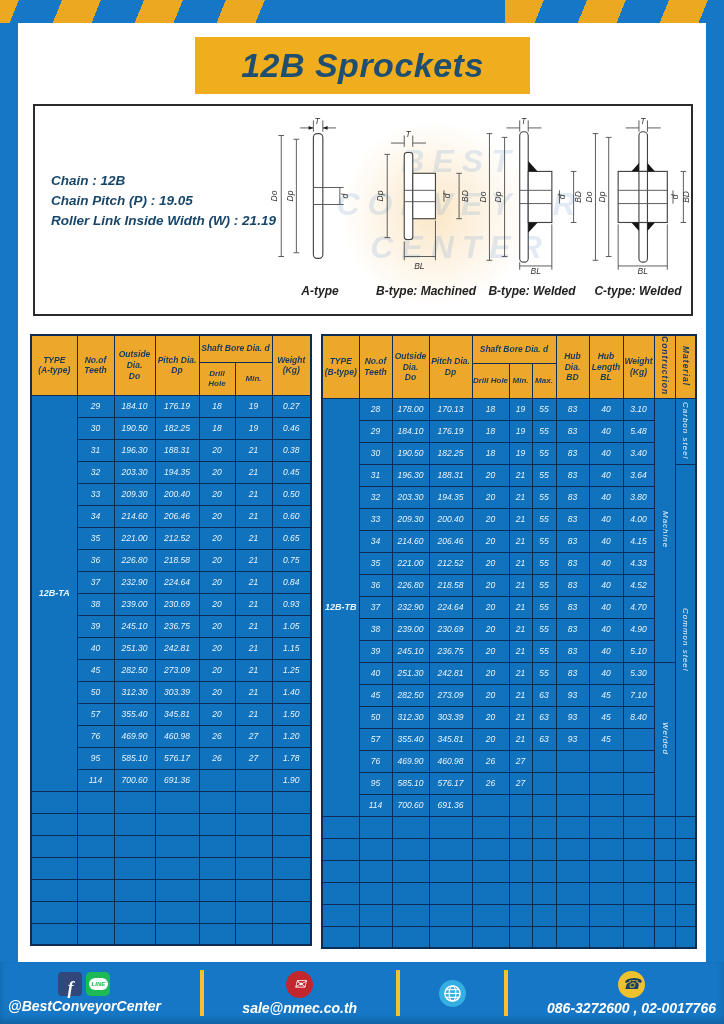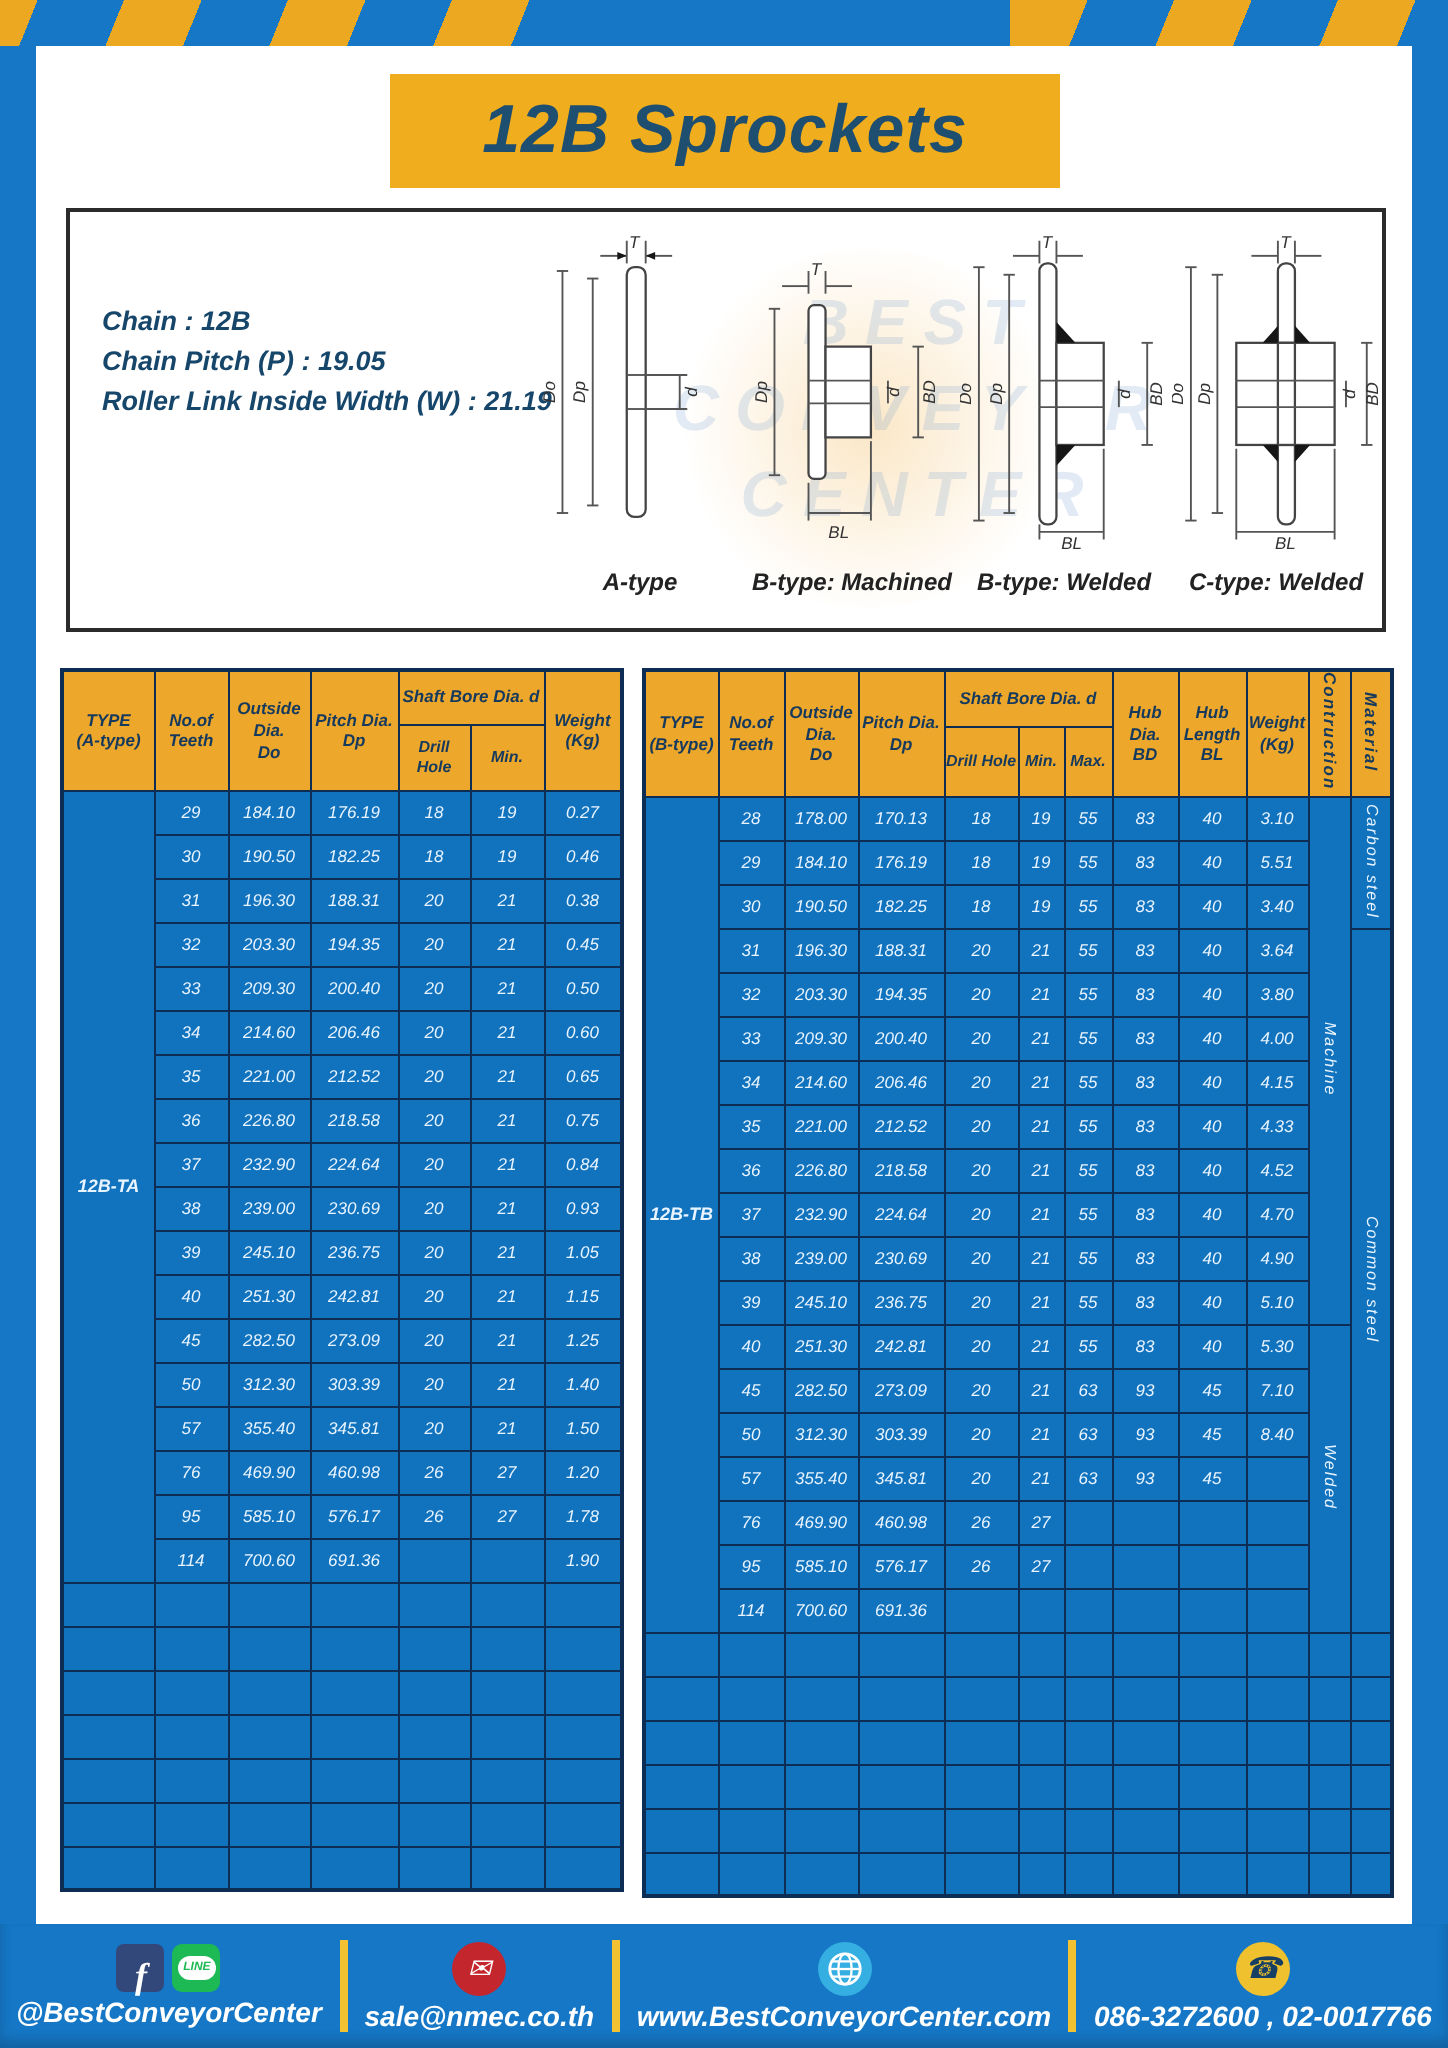--- a/index.html
+++ b/index.html
@@ -15,21 +15,21 @@
 
   .page { position:absolute; left:18px; top:23px; width:688px; height:939px; background:#ffffff; }
 
   .title-banner { position:absolute; left:177px; top:14px; width:335px; height:57px;
     background:#F0AD1D; display:flex; align-items:center; justify-content:center; }
   .title-banner h1 { font-size:34px; font-weight:bold; color:#1E4E70; letter-spacing:0.5px; }
 
   
   .spec-box { position:absolute; left:15px; top:81px; width:660px; height:212px;
     background:#ffffff; border:2px solid #2b2b2b; }
-  .spec-list { position:absolute; left:16px; top:47px; width:240px; }
+  .spec-list { position:absolute; left:16px; top:67px; width:240px; }
   .spec-line { font-size:13.5px; font-weight:bold; color:#17466B; margin-bottom:5px; white-space:nowrap; }
 
   .watermark { position:absolute; left:210px; top:34px; width:430px; text-align:center;
     color:rgba(110,155,205,0.20); font-weight:bold; font-size:32px; letter-spacing:8px; line-height:1.35;
     pointer-events:none; }
   .wm-glow { position:absolute; left:300px; top:18px; width:200px; height:180px; border-radius:50%;
     background:radial-gradient(circle, rgba(243,186,93,0.35) 0%, rgba(243,186,93,0.0) 70%); pointer-events:none; }
 
   .dwg-row { position:absolute; left:232px; top:6px; width:424px; display:flex; }
   .dwg-col { width:106px; display:flex; flex-direction:column; align-items:center; }
@@ -525,21 +525,21 @@
             </tr>
             <tr>
               <td>29</td>
               <td>184.10</td>
               <td>176.19</td>
               <td>18</td>
               <td>19</td>
               <td>55</td>
               <td>83</td>
               <td>40</td>
-              <td>5.51</td>
+              <td>5.48</td>
             </tr>
             <tr>
               <td>30</td>
               <td>190.50</td>
               <td>182.25</td>
               <td>18</td>
               <td>19</td>
               <td>55</td>
               <td>83</td>
               <td>40</td>
@@ -831,21 +831,20 @@
     <div class="fsec">
       <div class="circle-icon globe-icon">
         <svg width="19" height="19" viewBox="0 0 20 20">
           <circle cx="10" cy="10" r="8" fill="none" stroke="#fff" stroke-width="1.5"></circle>
           <ellipse cx="10" cy="10" rx="3.5" ry="8" fill="none" stroke="#fff" stroke-width="1.2"></ellipse>
           <line x1="2" y1="10" x2="18" y2="10" stroke="#fff" stroke-width="1.2"></line>
           <line x1="3.2" y1="6" x2="16.8" y2="6" stroke="#fff" stroke-width="1.2"></line>
           <line x1="3.2" y1="14" x2="16.8" y2="14" stroke="#fff" stroke-width="1.2"></line>
         </svg>
       </div>
-      <div class="flabel">www.BestConveyorCenter.com</div>
     </div>
     <div class="fdiv"></div>
     <div class="fsec">
       <div class="circle-icon phone-icon">☎</div>
       <div class="flabel">086-3272600 , 02-0017766</div>
     </div>
   </div>
 </div>
 
 </body></html>

